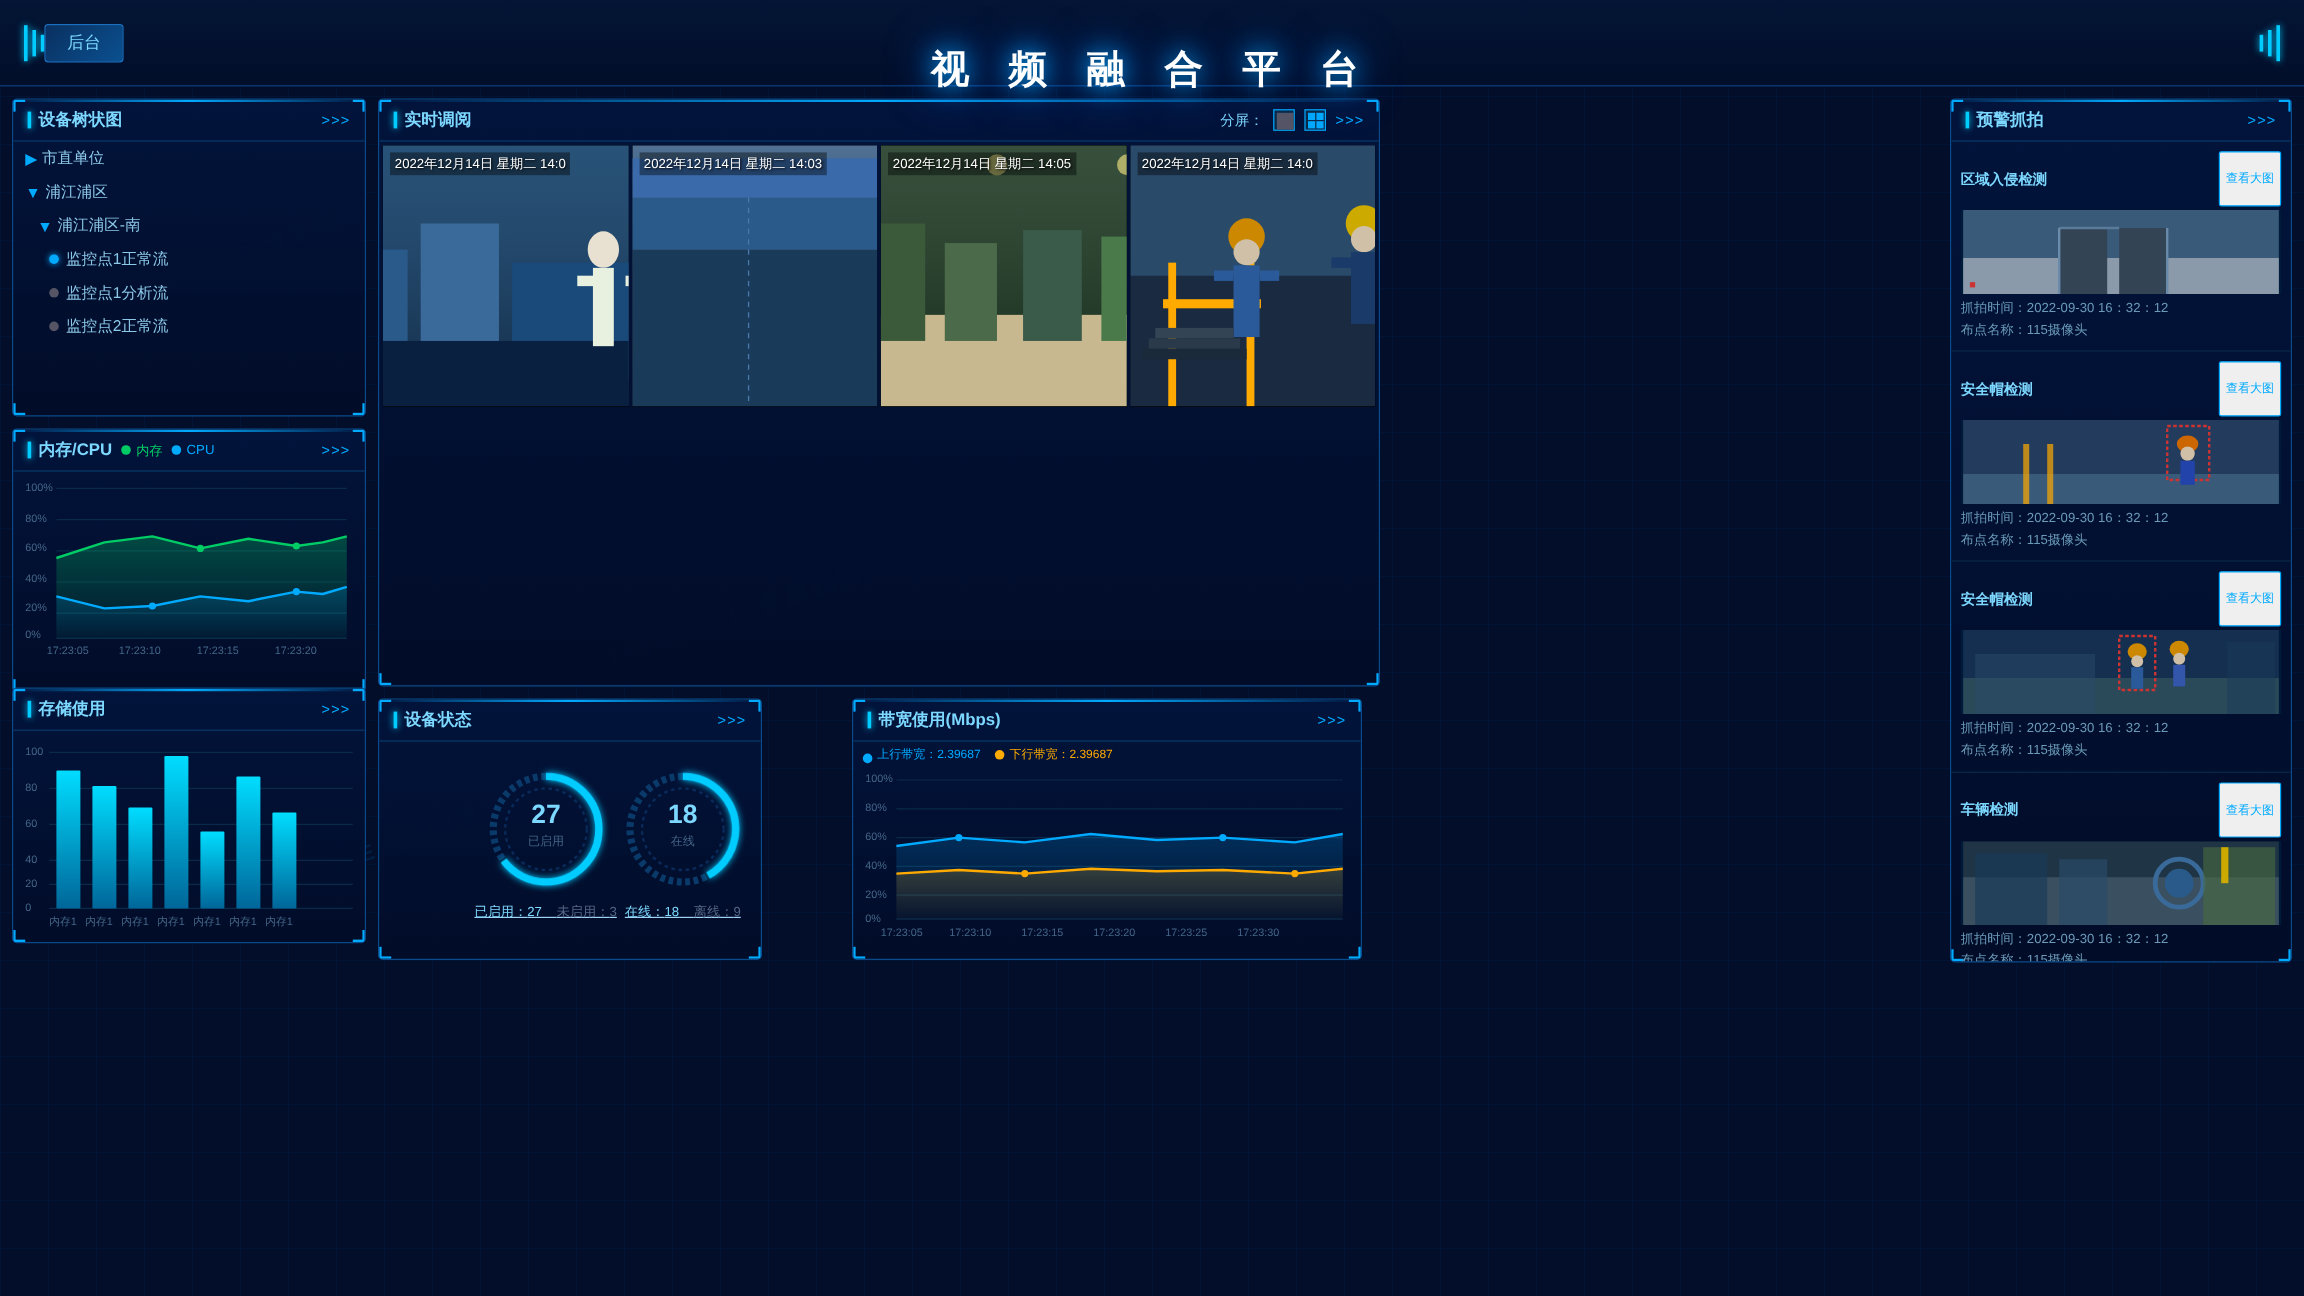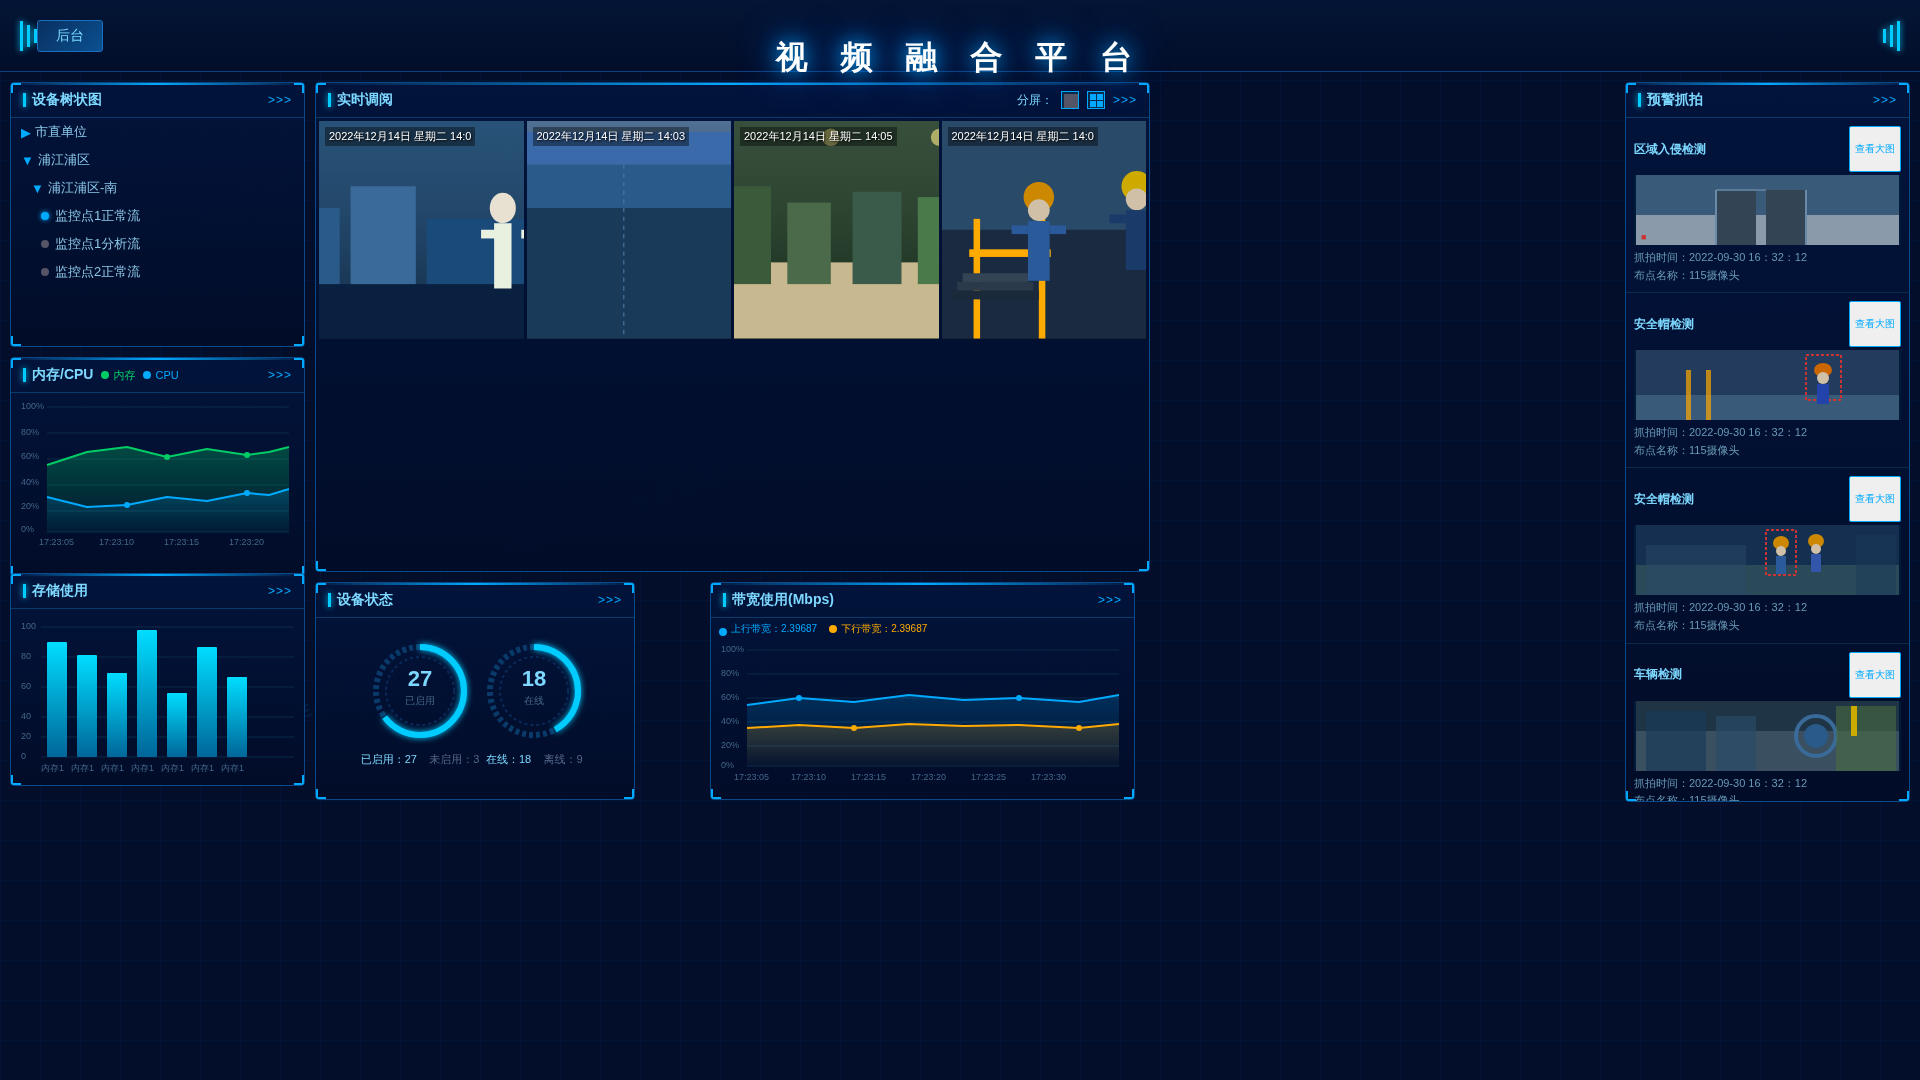--- a/index.html
+++ b/index.html
@@ -314,23 +314,24 @@
       position: relative;
     }
 
     
     svg text { font-family: 'Microsoft YaHei', Arial, sans-serif; }
 
     
     .donut-container {
       display: flex;
       align-items: center;
-      justify-content: center;
+      justify-content: flex-end;
       height: calc(100% - 50px);
       padding: 10px;
+      text-decoration: underline;
     }
 
     .donut-item {
       display: flex;
       flex-direction: column;
       align-items: center;
       gap: 6px;
     }
 
     .donut-label {

